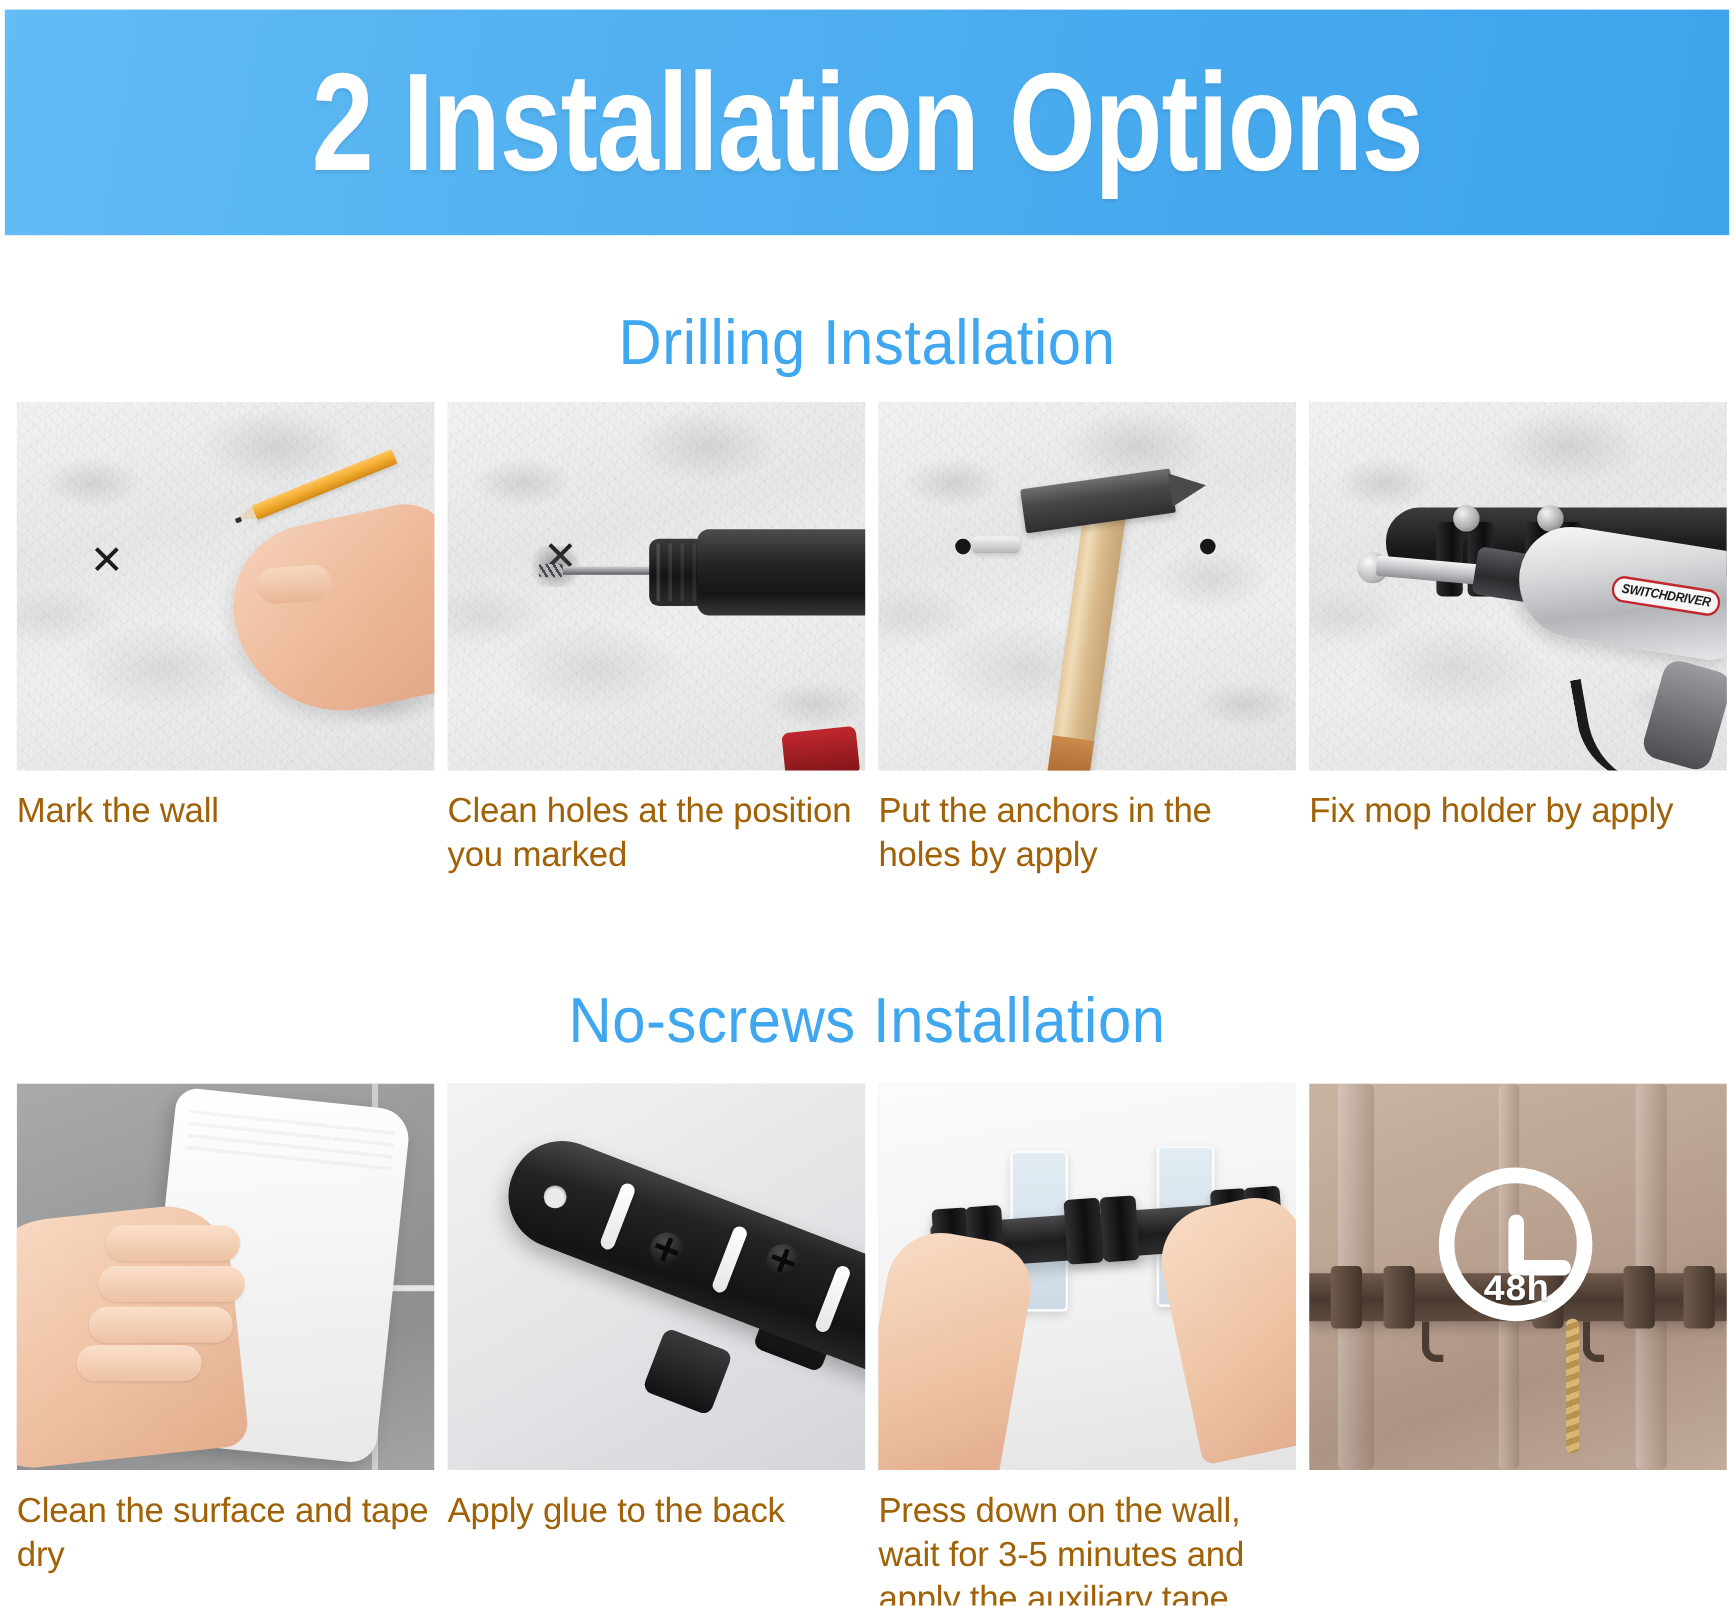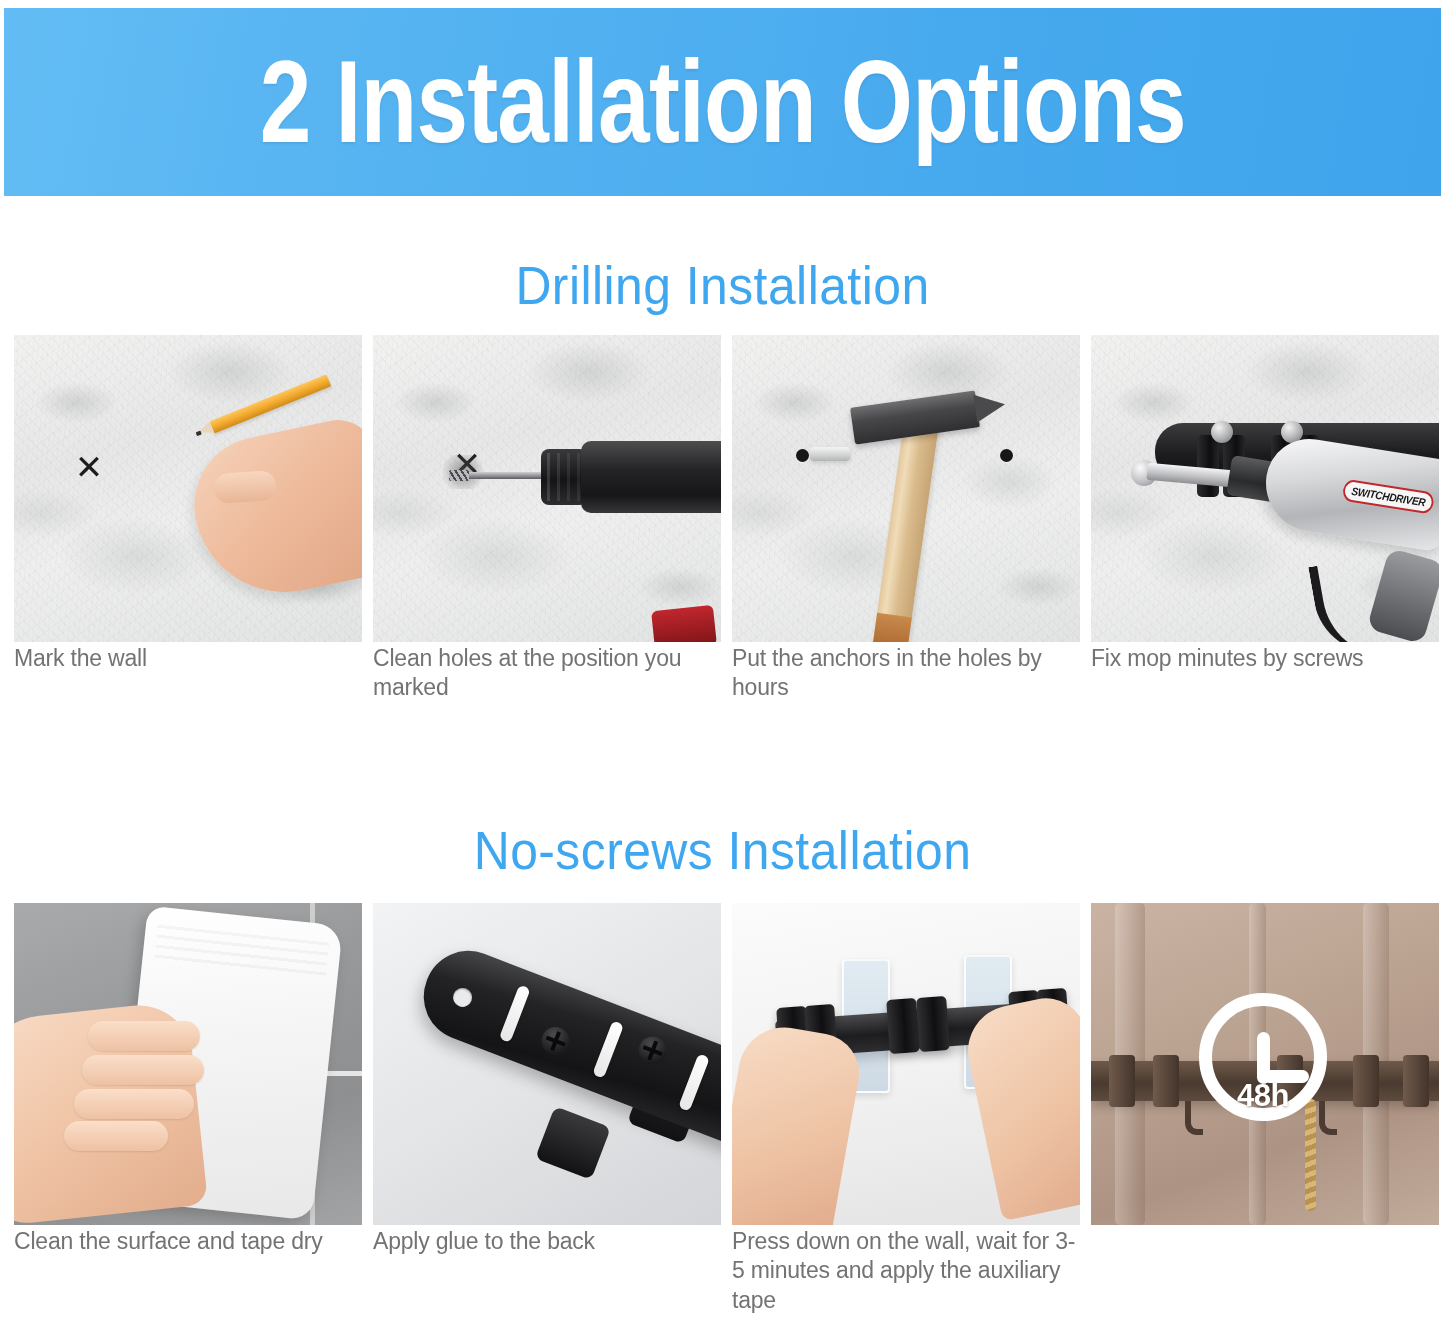--- a/index.html
+++ b/index.html
@@ -74,24 +74,24 @@
     width: 348px;
     height: 0;
     position: relative;
     overflow: hidden;
     background: #e9e9e9;
   }
   #row-drilling .photo { height: 307px; }
   #row-noscrew  .photo { height: 322px; }
 
   .caption {
-    margin-top: 2px;
-    font-size: 23px;
+    margin-top: 16px;
+    font-size: 29px;
     line-height: 1.28;
-    color: #737373;
+    color: #a16207;
     letter-spacing: -.2px;
   }
 
   
   .wall {
     position: absolute;
     inset: 0;
     background:
       radial-gradient(ellipse 60px 30px at 18% 22%, rgba(150,152,155,.30), transparent 70%),
       radial-gradient(ellipse 90px 45px at 62% 12%, rgba(140,142,146,.25), transparent 70%),
@@ -609,26 +609,27 @@
     left: 214px;
     top: 196px;
     width: 11px;
     height: 112px;
     background: repeating-linear-gradient(160deg, #d8b678 0 5px, #b9924f 5px 10px);
     border-radius: 5px;
   }
   .clock-badge {
     position: absolute;
     left: 108px;
-    top: 90px;
+    top: 70px;
     width: 128px;
     height: 128px;
     border: 13px solid #ffffff;
     border-radius: 50%;
     box-sizing: border-box;
+    font-family: Liberation Mono, monospace;
   }
   .clock-hand-v {
     position: absolute;
     left: 50%;
     top: 26px;
     width: 13px;
     height: 52px;
     margin-left: -6px;
     background: #ffffff;
     border-radius: 7px;
@@ -694,21 +695,21 @@
 
   <div class="step">
     <div class="photo">
       <div class="wall"></div>
       <div class="hole" style="left:64px; top:114px;"></div>
       <div class="hole" style="left:268px; top:114px;"></div>
       <div class="anchor"></div>
       <div class="hammer-handle"></div>
       <div class="hammer-head"></div>
     </div>
-    <div class="caption">Put the anchors in the holes by hours</div>
+    <div class="caption">Put the anchors in the holes by apply</div>
   </div>
 
   <div class="step">
     <div class="photo">
       <div class="wall"></div>
       <div class="holder-bar"></div>
       <div class="holder-roller" style="left:106px;"></div>
       <div class="holder-roller" style="left:132px;"></div>
       <div class="holder-roller" style="left:180px;"></div>
       <div class="holder-roller" style="left:206px;"></div>
@@ -716,21 +717,21 @@
       <div class="holder-screw" style="left:190px;"></div>
       <div class="sd-screwhead"></div>
       <div class="sd-shaft"></div>
       <div class="sd-collar"></div>
       <div class="sd-body">
         <div class="sd-badge">SWITCHDRIVER</div>
       </div>
       <div class="sd-handle"></div>
       <div class="sd-cord"></div>
     </div>
-    <div class="caption">Fix mop minutes by screws</div>
+    <div class="caption">Fix mop holder by apply</div>
   </div>
 </div>
 
 <div class="section-title" id="noscrew-title">No-screws Installation</div>
 
 <div class="row" id="row-noscrew">
 
   <div class="step">
     <div class="photo">
       <div class="tile"></div>

